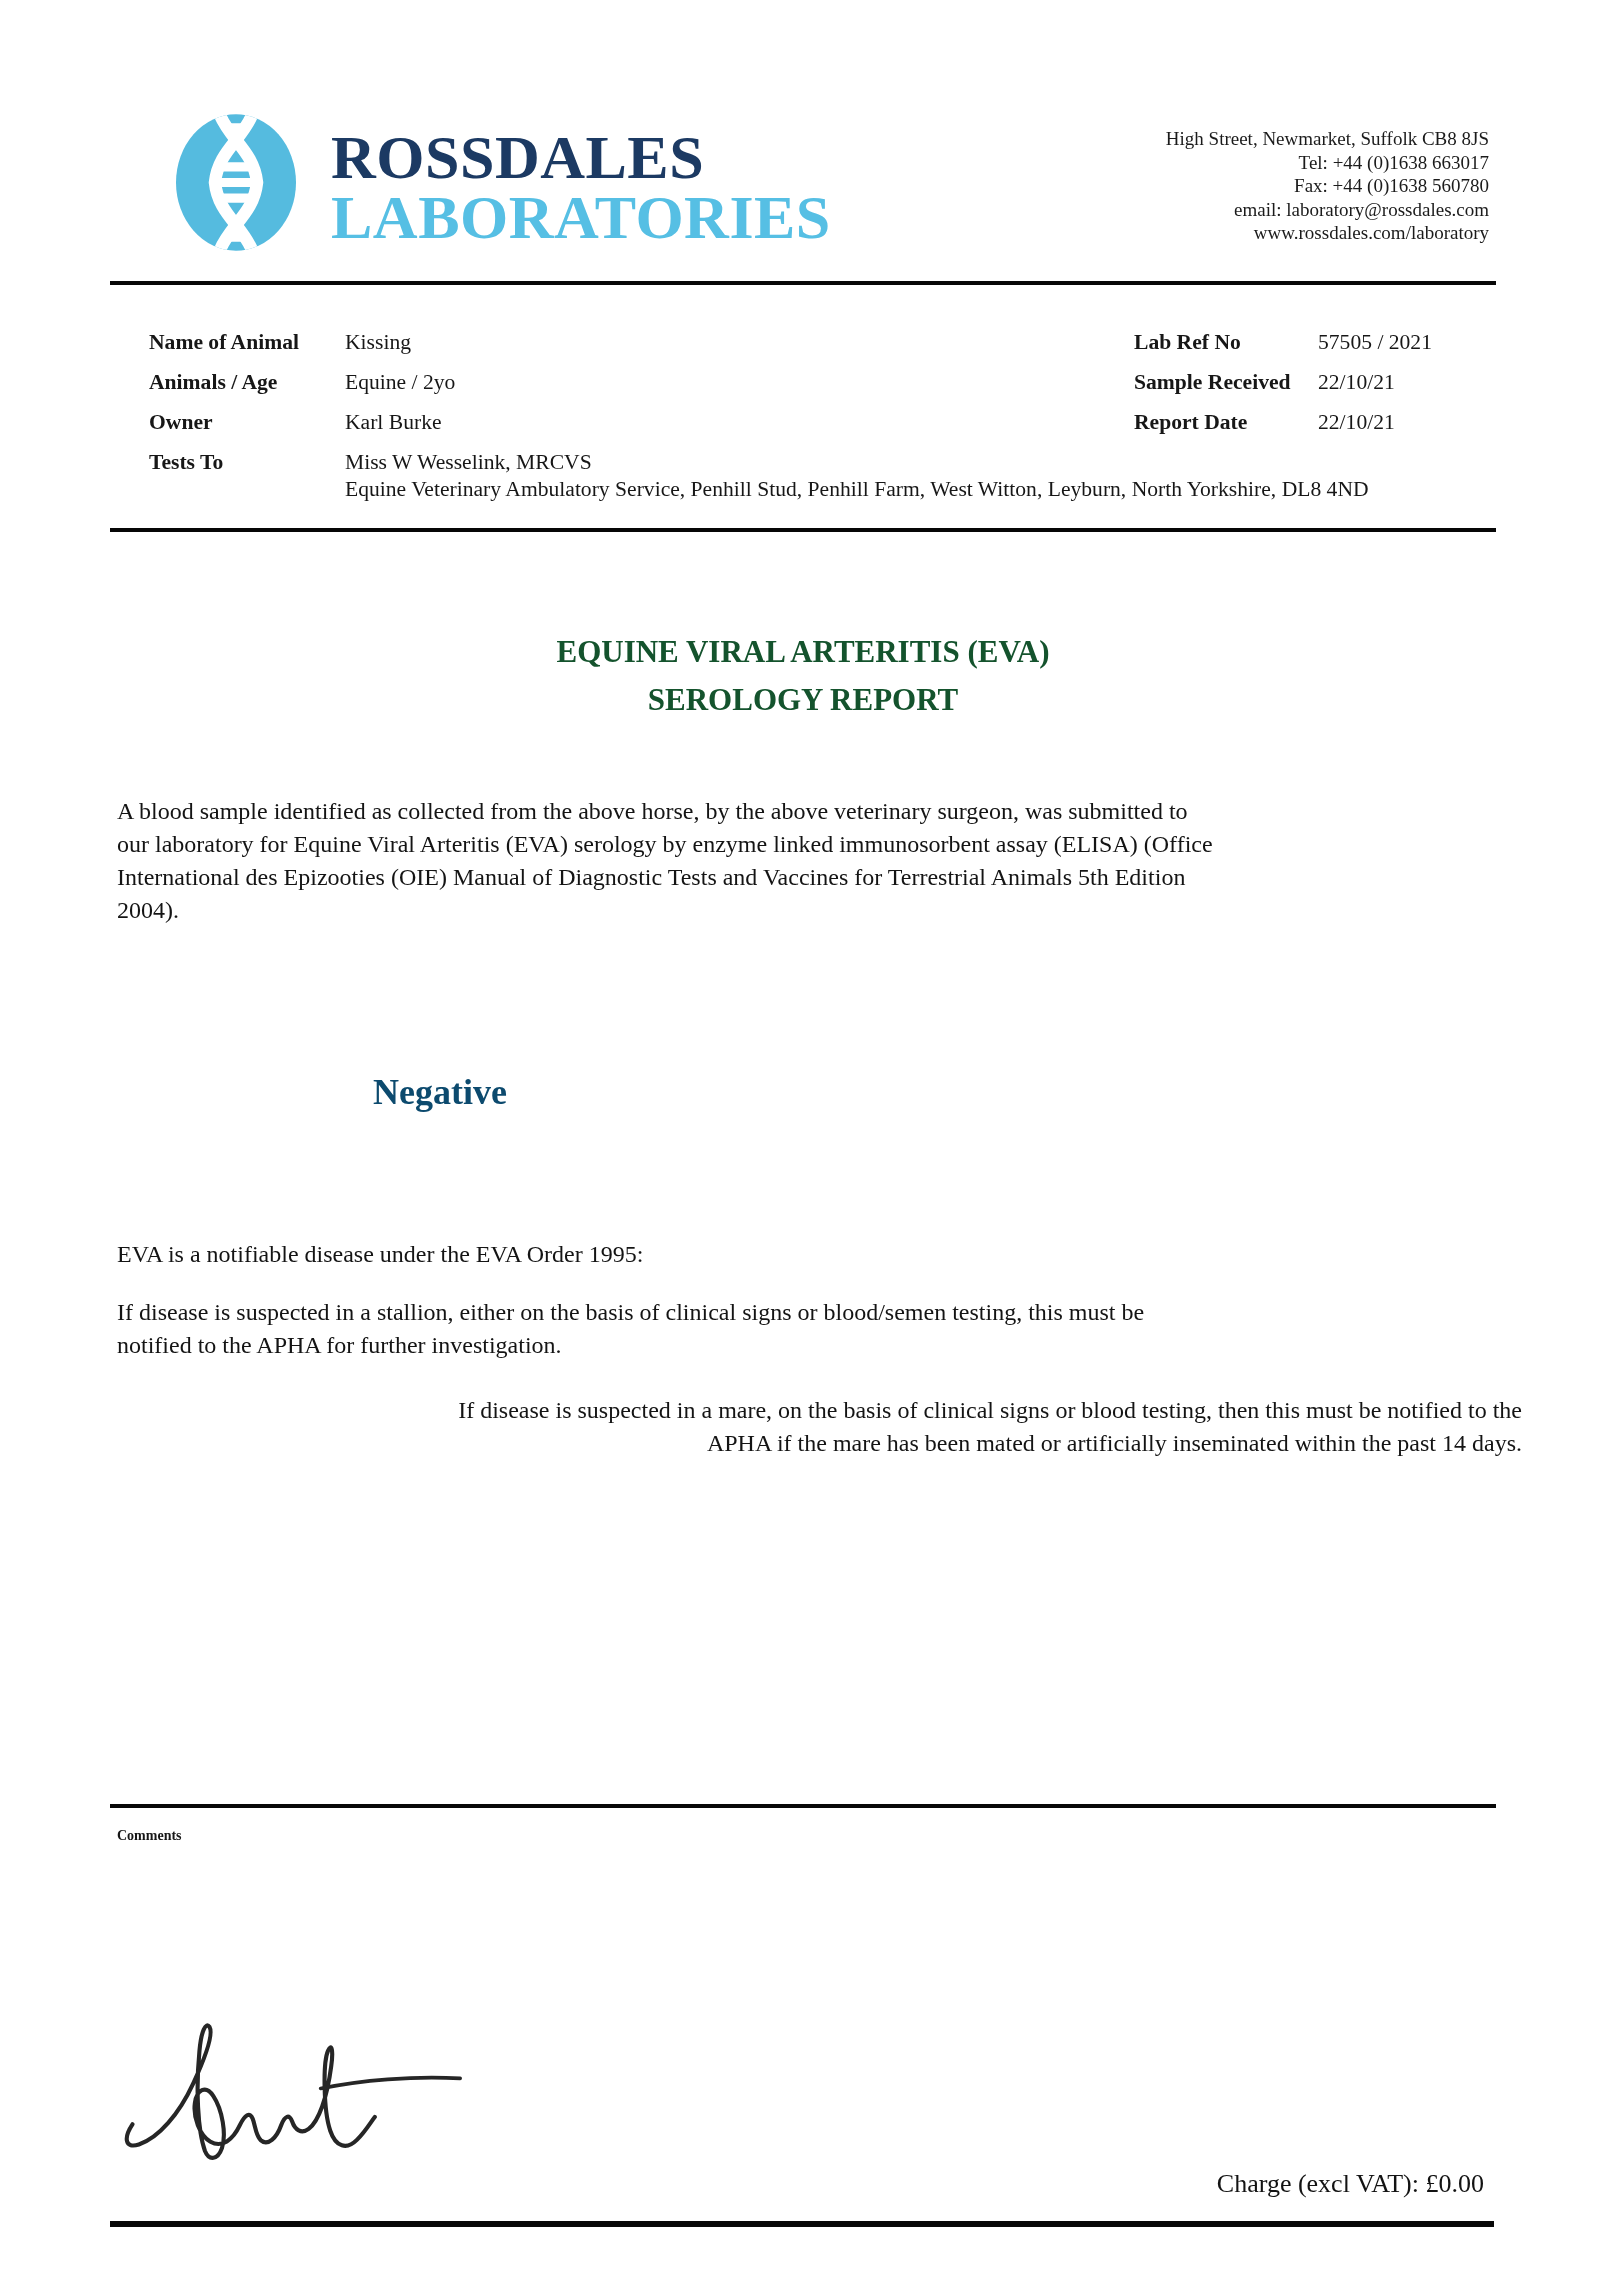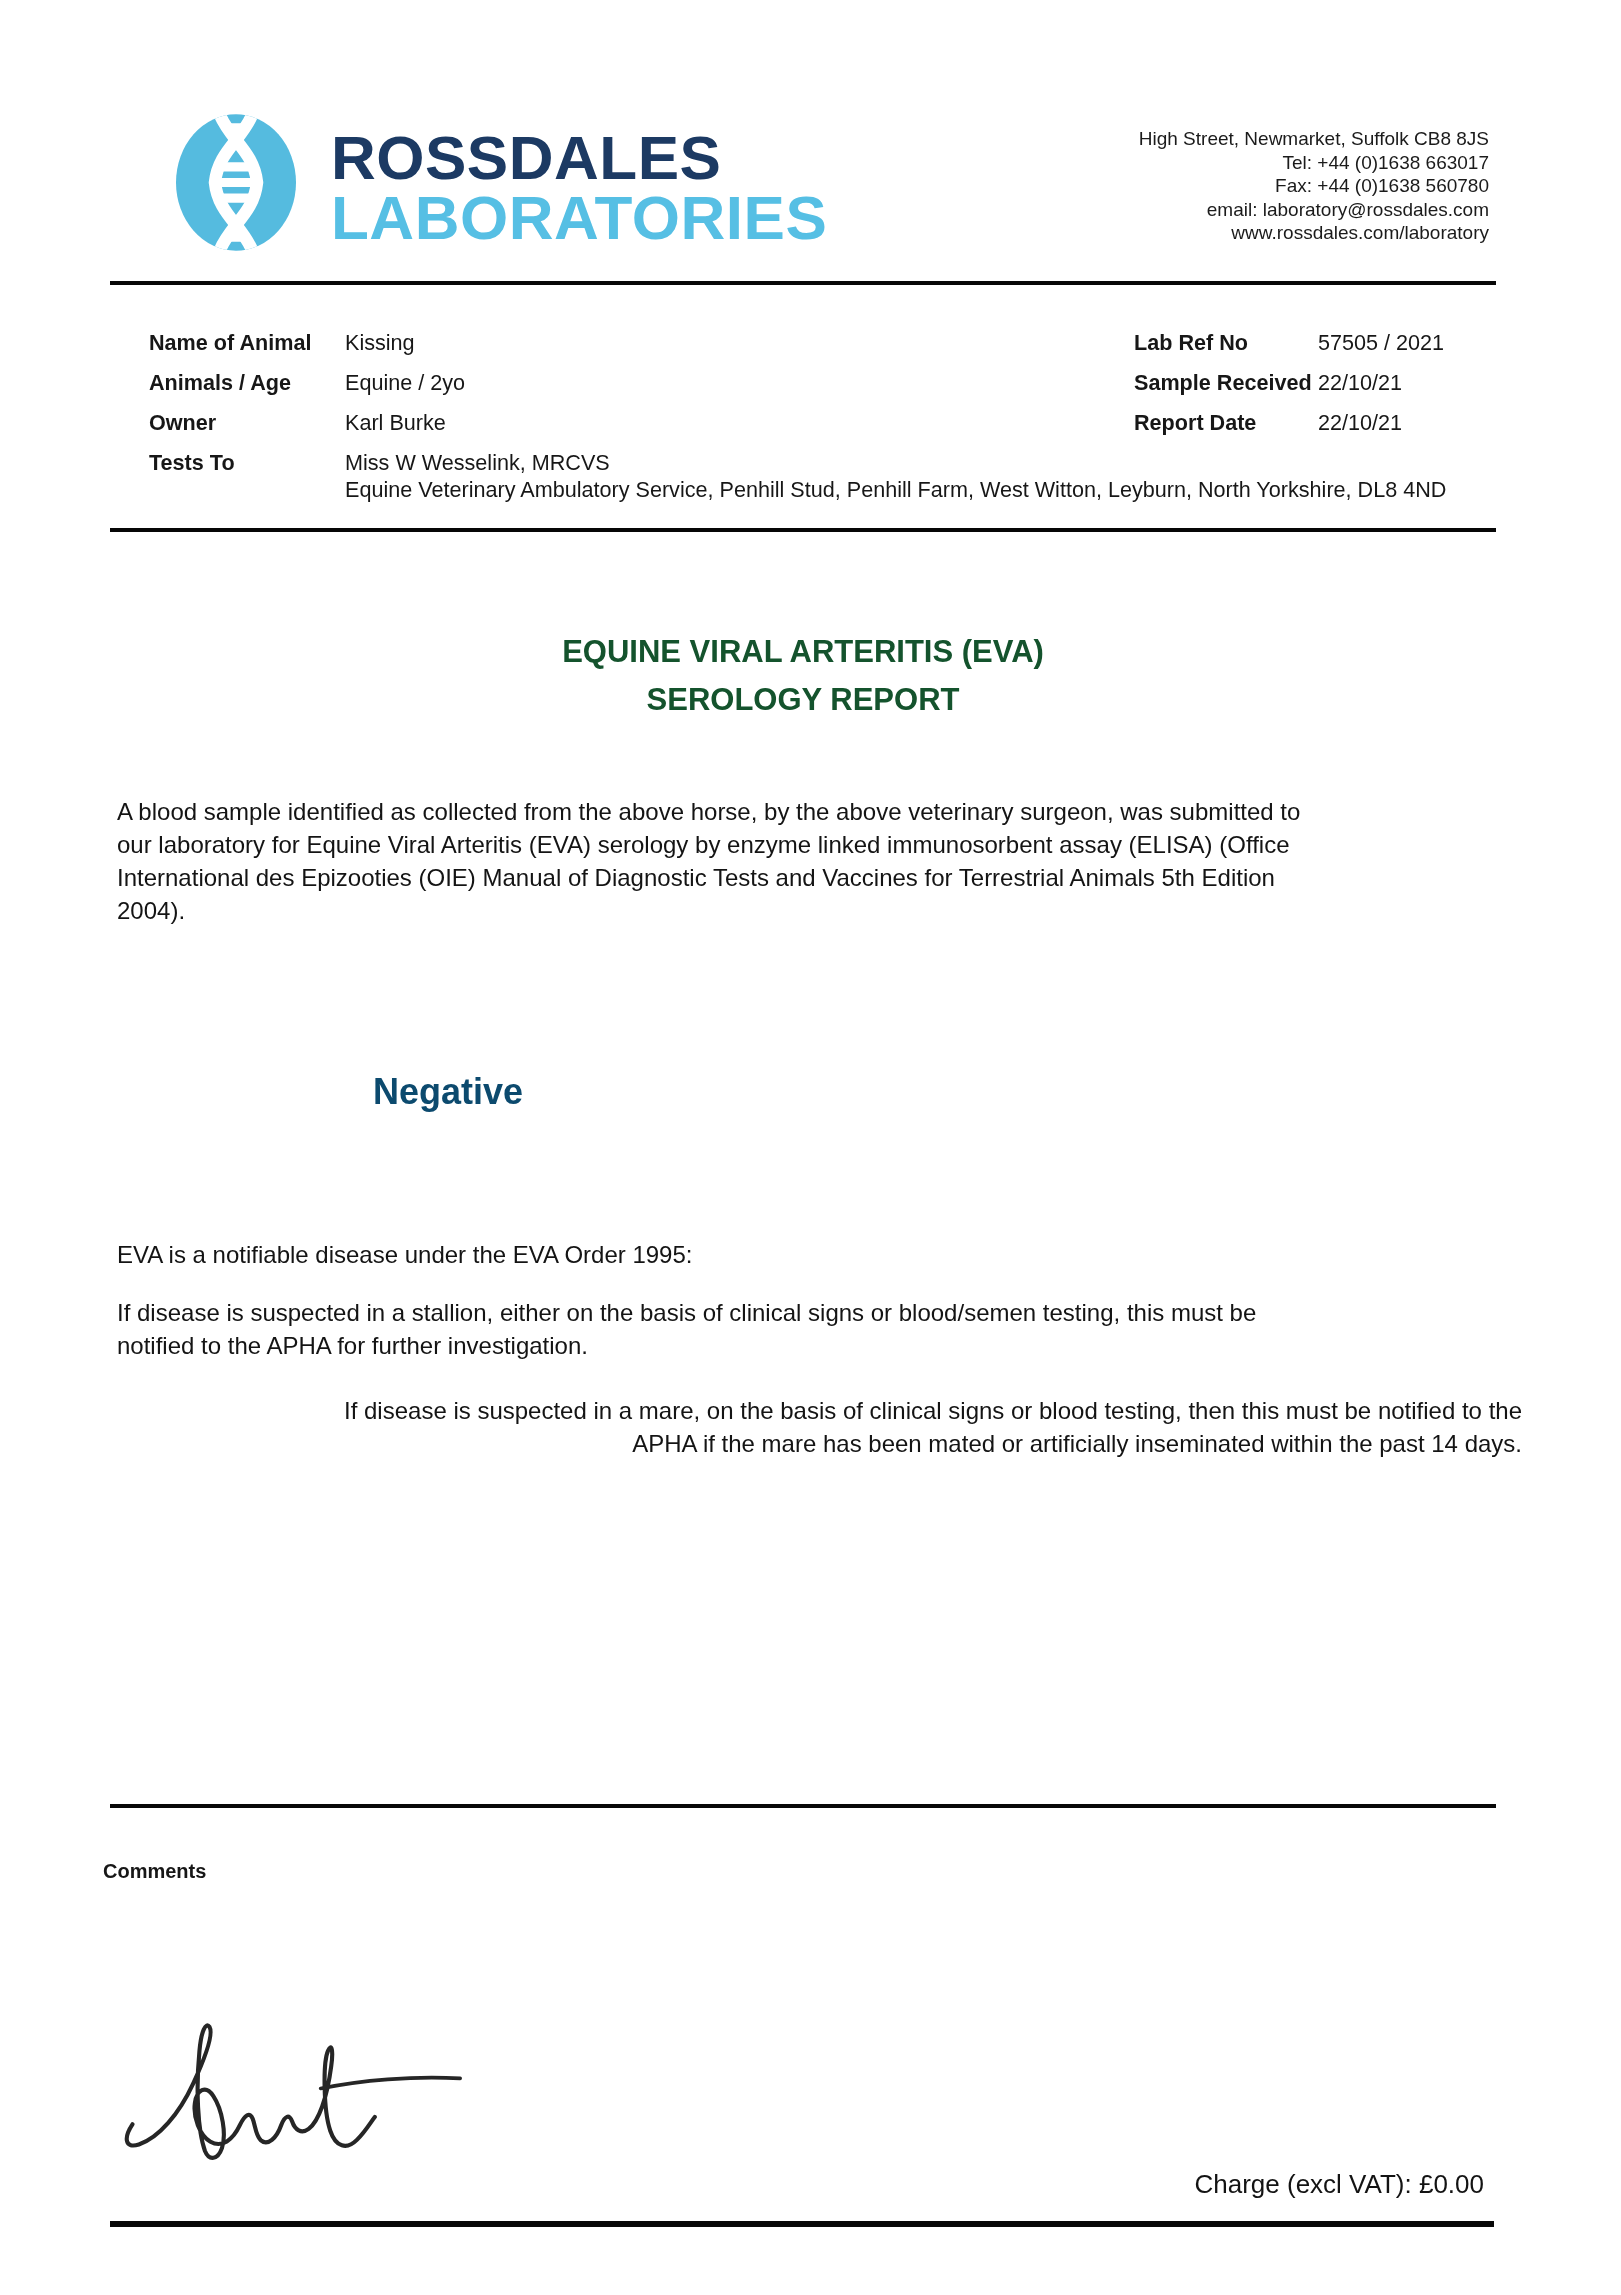--- a/index.html
+++ b/index.html
@@ -1,20 +1,20 @@
 <!DOCTYPE html>
 <html style="font-size:7.3px"><head>
 <meta charset="utf-8">
 <style>
   html,body{margin:0;padding:0;background:#ffffff;}
   .page{
     position:relative;
     width:1622px;height:2295px;
     background:#ffffff;
-    font-family:Liberation Sans, sans-serif;
+    font-family:Liberation Serif, serif;
     color:#171717;
     overflow:hidden;
   }
   .abs{position:absolute;white-space:nowrap;}
   .rule{position:absolute;background:#070707;}
   #rule-header{left:110px;top:281px;width:1386px;height:4.1px;}
   #rule-details{left:110px;top:528px;width:1386px;height:4.1px;}
   #rule-comments{left:110px;top:1804px;width:1386px;height:4.1px;}
   #rule-bottom{left:110px;top:2221px;width:1384px;height:6px;}
 
@@ -37,21 +37,21 @@
 
   .para{position:absolute;left:117px;width:1405px;font-size:24px;line-height:33px;
         white-space:pre-line;color:#141414;}
   #intro{top:795px;}
   #results-intro{top:951px;}
   #negative{position:absolute;left:373px;top:1071px;font-size:36px;font-weight:700;color:#0c4a6e;}
   #notifiable{top:1238px;}
   #stallion{top:1296px;}
   #mare{top:1394px;text-align:right;}
 
-  #comments-heading{position:absolute;left:103px;top:1828px;font-size:20px;font-weight:700;margin-top:32px;}
+  #comments-heading{position:absolute;left:117px;top:1828px;font-size:14px;font-weight:700;}
 
   .signature-svg{position:absolute;left:115px;top:2015px;width:358px;height:147px;}
 
   .footer-text{position:absolute;top:2169px;font-size:26px;color:#131313;white-space:nowrap;}
   #footer-signatory{left:117px;}
   #footer-charge{right:138px;text-align:left;}
 </style>
 </head>
 <body>
 

